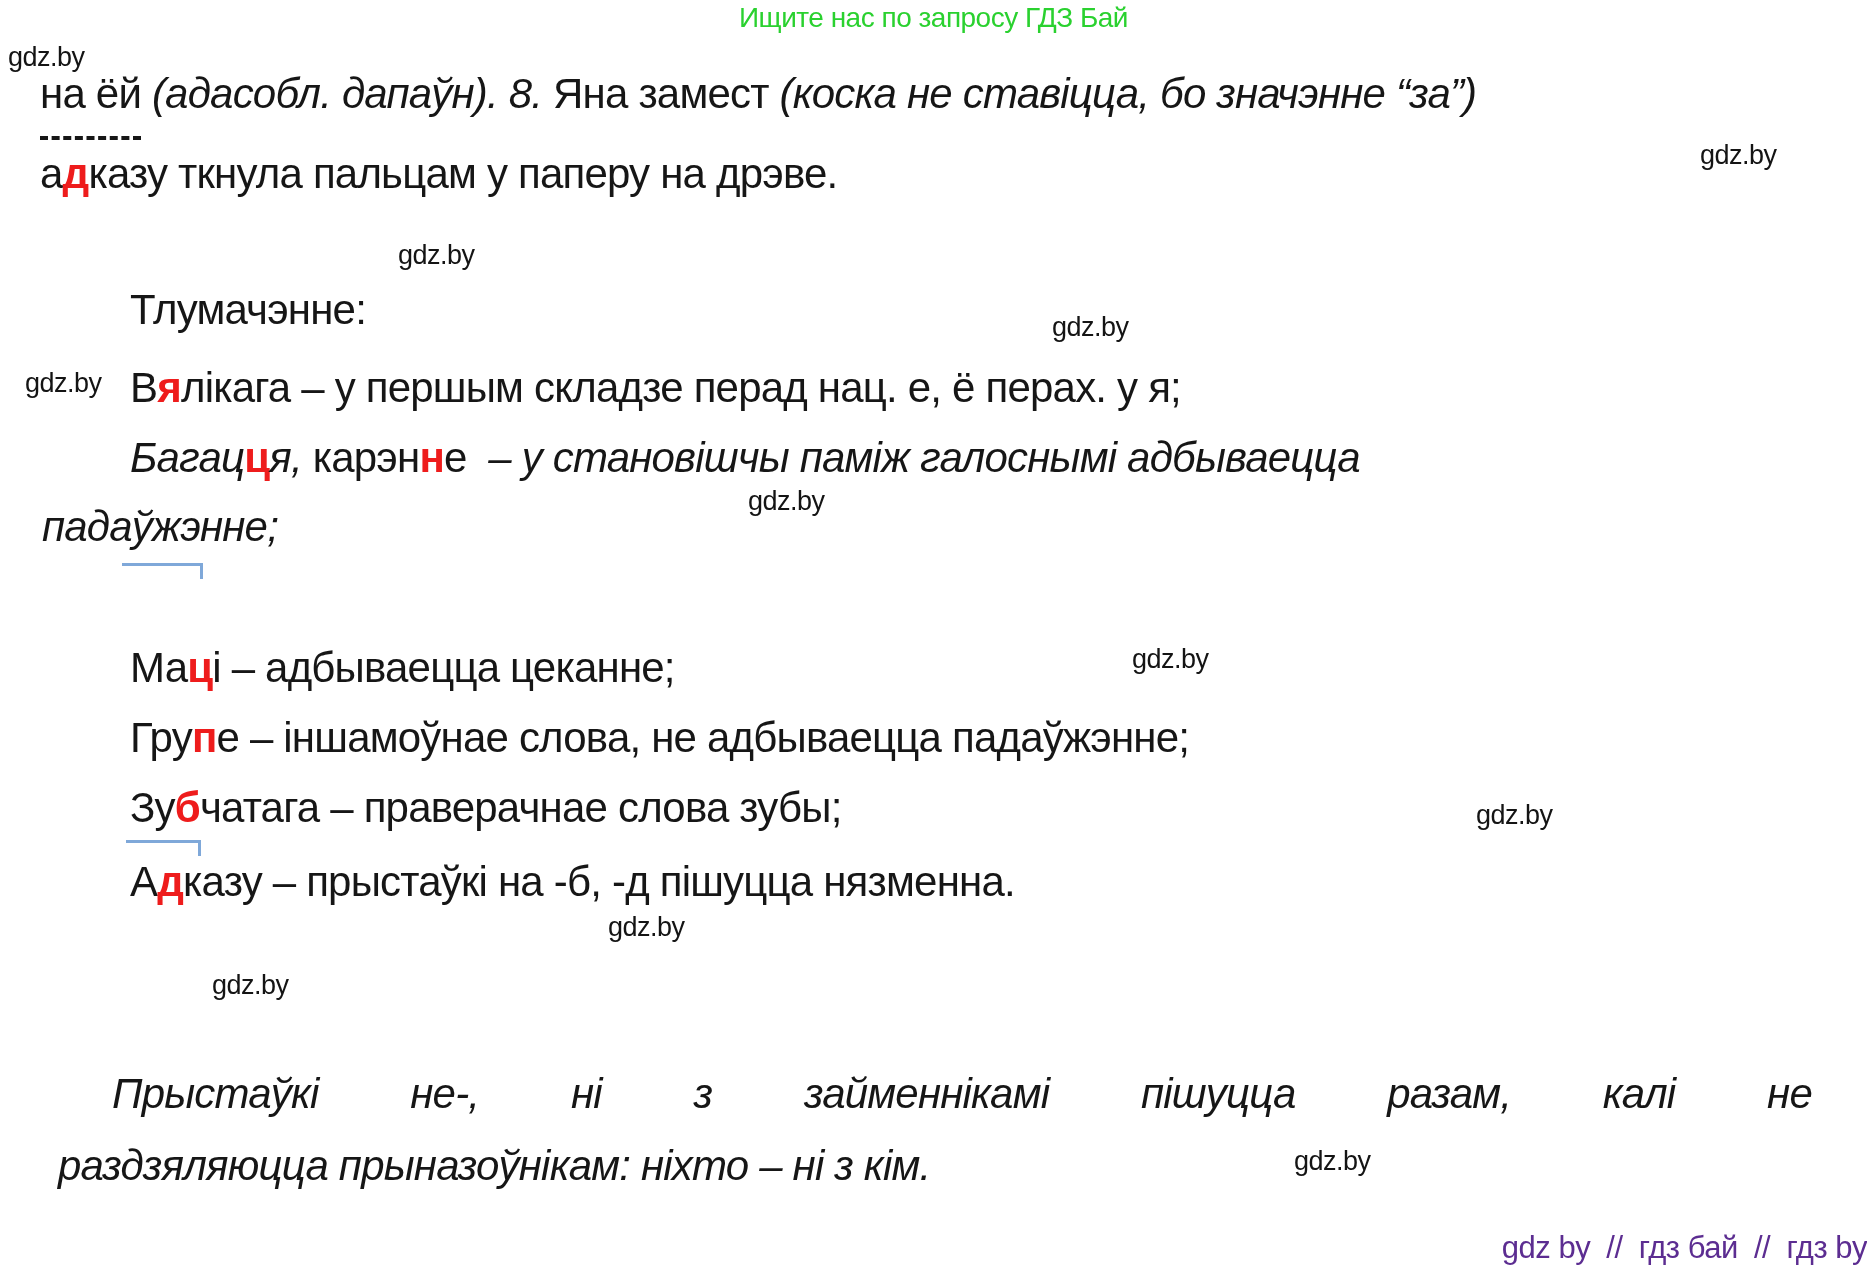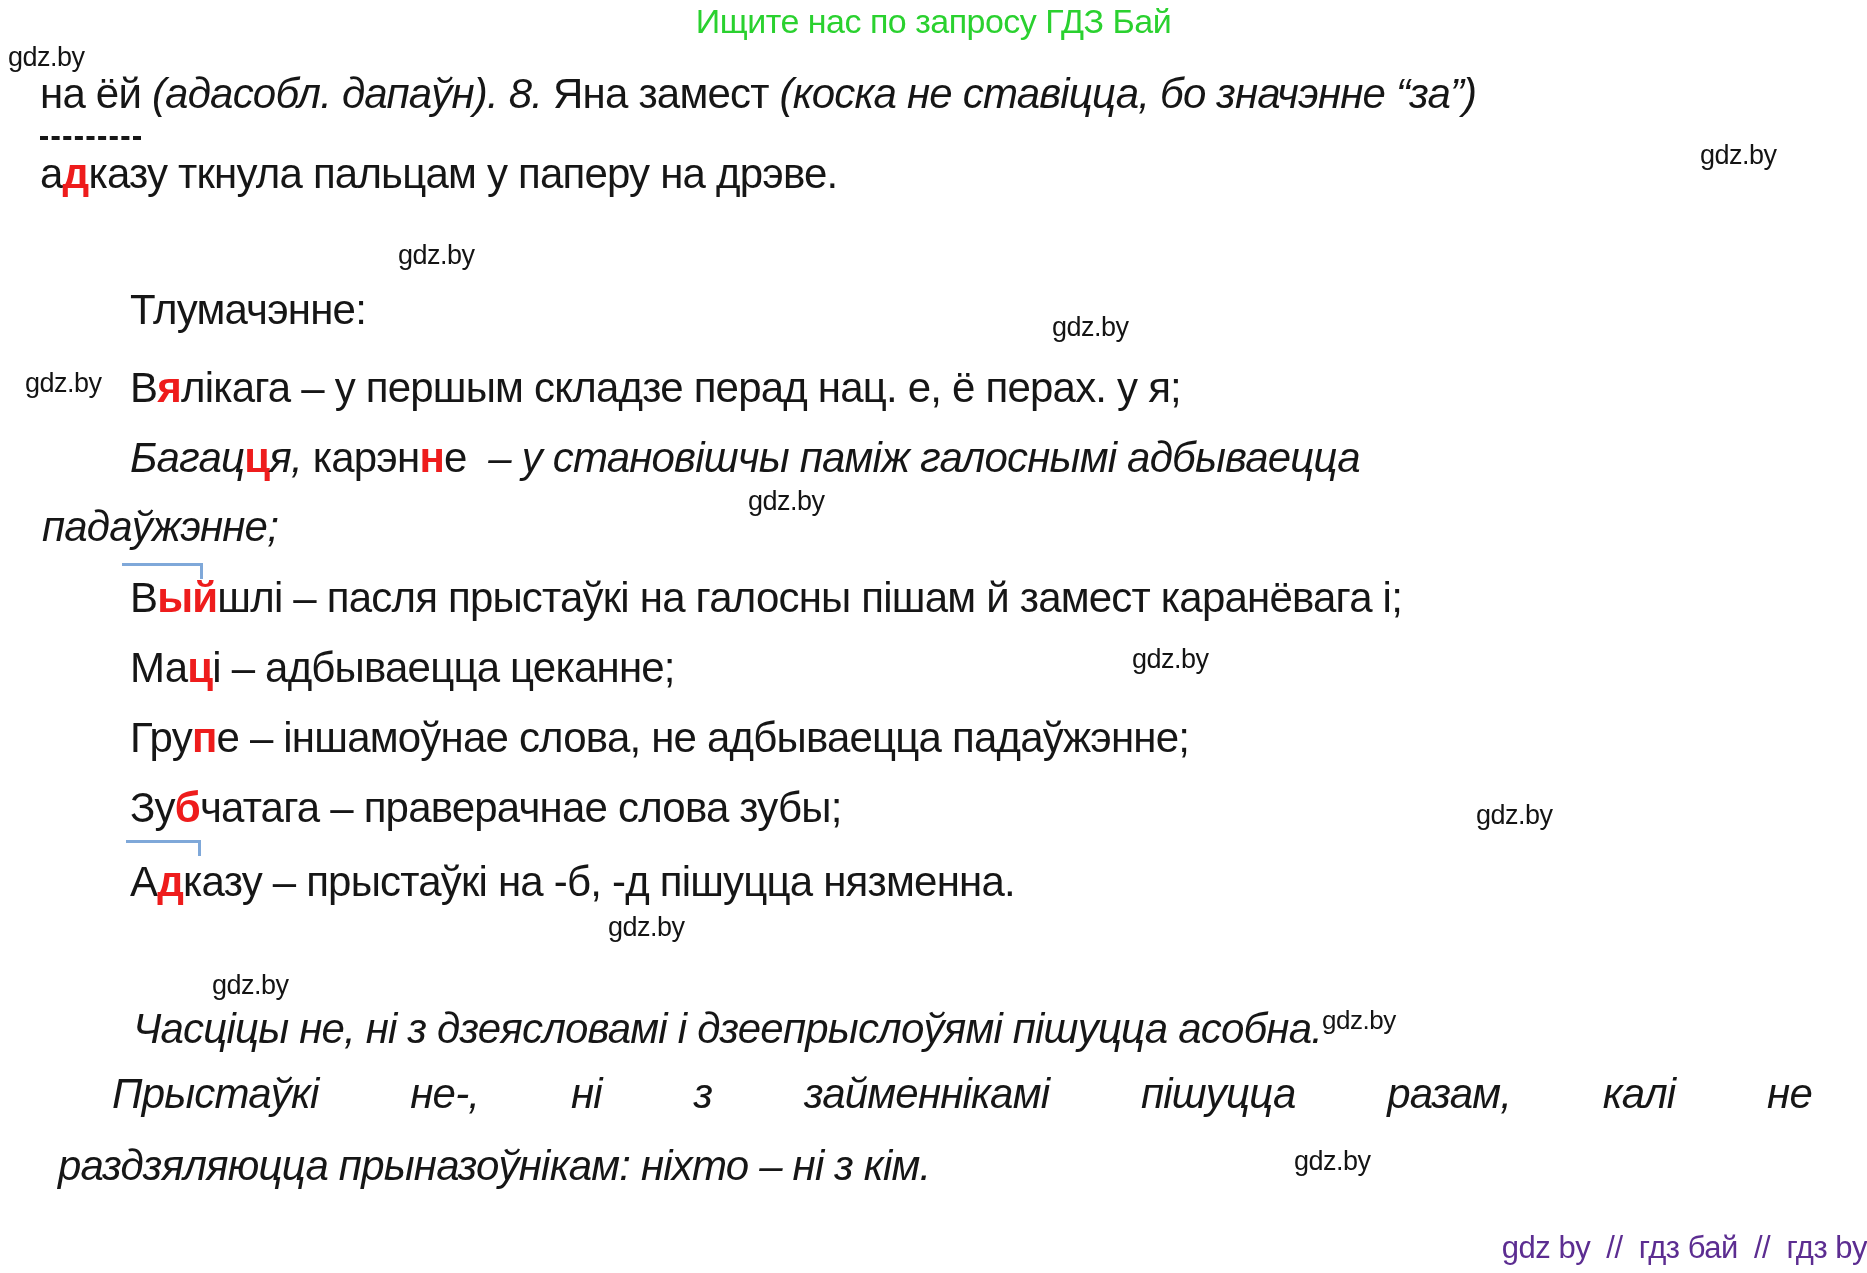--- a/index.html
+++ b/index.html
@@ -2,21 +2,21 @@
 <html><head>
 <meta charset="utf-8">
 <style>
   html,body{margin:0;padding:0;background:#ffffff;}
   .page{
     position:relative;width:1867px;height:1273px;background:#ffffff;overflow:hidden;
     font-family:"Liberation Sans",sans-serif;color:#1a1a1a;
   }
   .promo{
     position:absolute;top:2px;left:0;width:100%;text-align:center;
-    font-size:34px;font-weight:500;color:#2ad12f;letter-spacing:-0.5px;
+    font-size:28px;font-weight:500;color:#2ad12f;letter-spacing:-0.5px;
   }
   .wm{
     position:absolute;font-size:27px;color:#141414;letter-spacing:-0.5px;white-space:nowrap;
   }
   .line{
     position:absolute;font-size:42px;line-height:52px;letter-spacing:-0.8px;white-space:nowrap;color:#161616;
   }
   .bold{font-weight:400;}
   .it{font-style:italic;}
   .red{color:#ee1c1c;font-weight:700;}
@@ -59,32 +59,30 @@
 
   <div class="line bold" style="left:130px;top:284px;">Тлумачэнне:</div>
 
   <div class="line" style="left:130px;top:362px;"><span>В</span><span class="red">я</span><span>лікага – у першым складзе перад нац. е, ё перах. у я;</span></div>
 
   <div class="line" style="left:130px;top:432px;"><span class="it">Багац</span><span class="red">ц</span><span class="it">я,</span> <span>карэн</span><span class="red">н</span><span>е&nbsp;</span> <span class="it">– у становішчы паміж галоснымі адбываецца</span></div>
 
   <div class="line it" style="left:42px;top:501px;">падаўжэнне;</div>
 
   <div class="prefix-mark" style="left:122px;top:563px;width:78px;height:13px;"></div>
-  <div class="line" style="left:130px;top:572px;"><span>В</span><span class="red">ый</span><span>шлі – пасля прыстаўкі на галосны пішам й замест каранёвага і;</span></div>
 
   <div class="line" style="left:130px;top:642px;"><span>Ма</span><span class="red">ц</span><span>і – адбываецца цеканне;</span></div>
 
   <div class="line" style="left:130px;top:712px;"><span>Гру</span><span class="red">п</span><span>е – іншамоўнае слова, не адбываецца падаўжэнне;</span></div>
 
   <div class="line" style="left:130px;top:782px;"><span>Зу</span><span class="red">б</span><span>чатага – праверачнае слова зубы;</span></div>
 
   <div class="prefix-mark" style="left:126px;top:840px;width:72px;height:13px;"></div>
   <div class="line" style="left:130px;top:856px;"><span>А</span><span class="red">д</span><span>казу – прыстаўкі на -б, -д пішуцца нязменна.</span></div>
 
-  <div class="line it" style="left:133px;top:994px;"><span>Часціцы не, ні з дзеясловамі і дзеепрыслоўямі пішуцца асобна.</span><span class="sup-wm">gdz.by</span></div>
 
   <div class="line it justified" style="left:112px;top:1068px;width:1700px;">Прыстаўкі не-, ні з займеннікамі пішуцца разам, калі не</div>
 
   <div class="line it" style="left:58px;top:1140px;">раздзяляюцца прыназоўнікам: ніхто – ні з кім.</div>
 
   <div class="footer">gdz by &nbsp;//&nbsp; гдз бай &nbsp;//&nbsp; гдз by</div>
 
 </div>
 
 </body></html>

